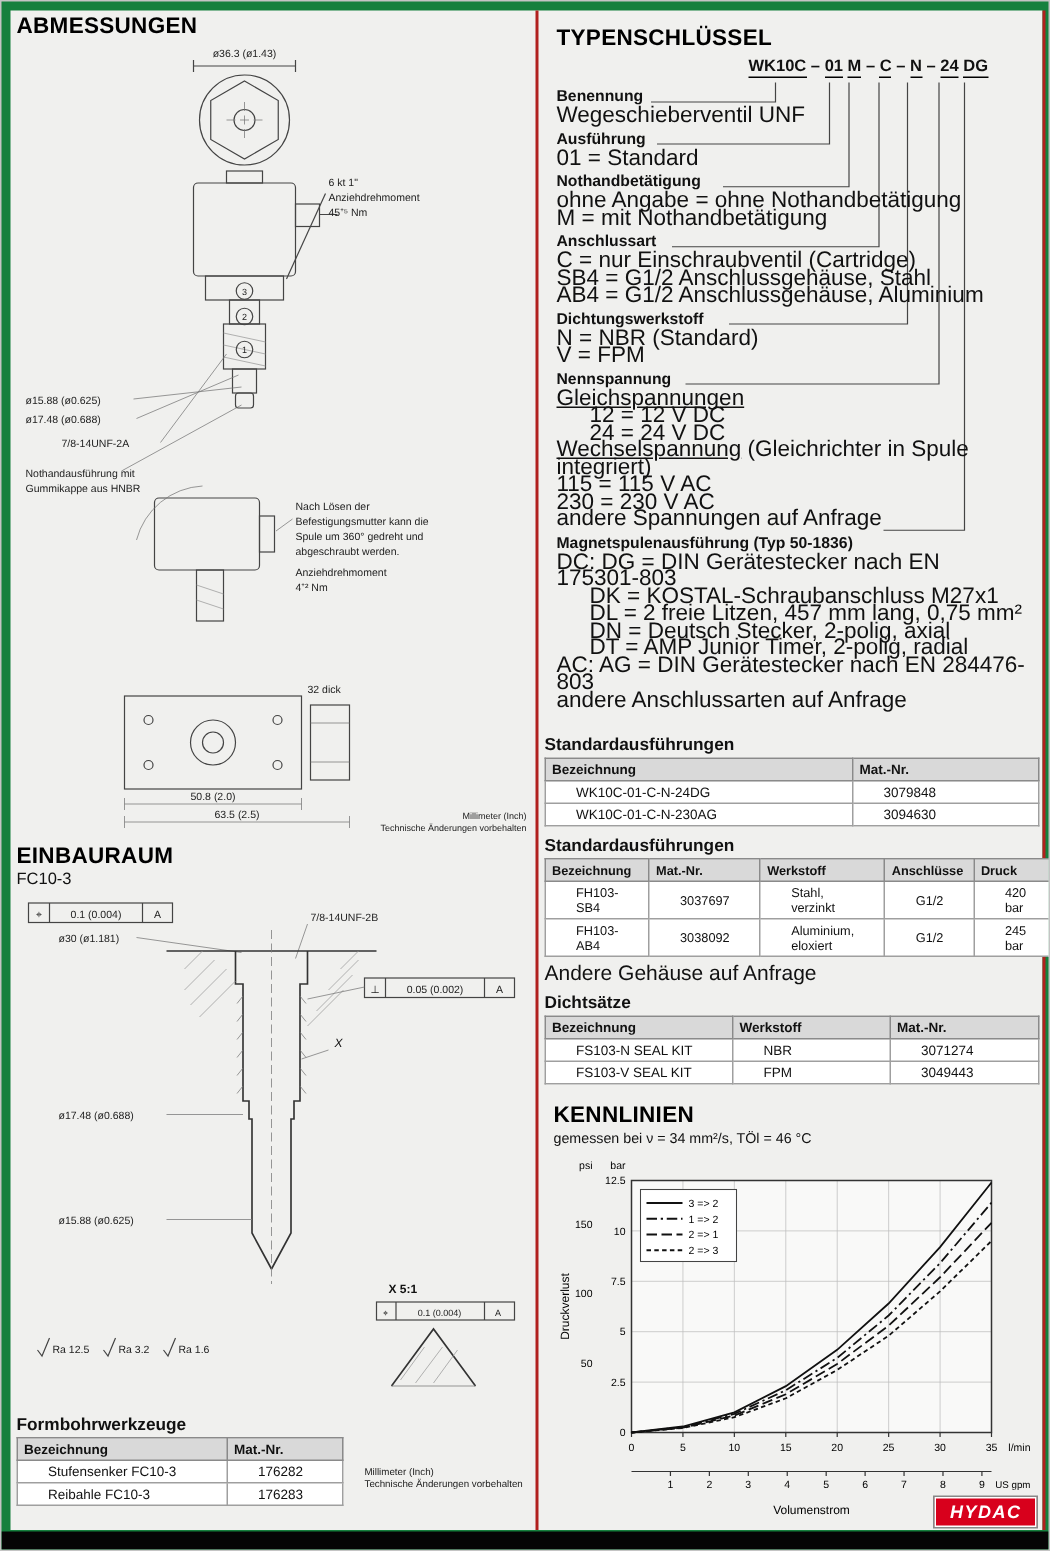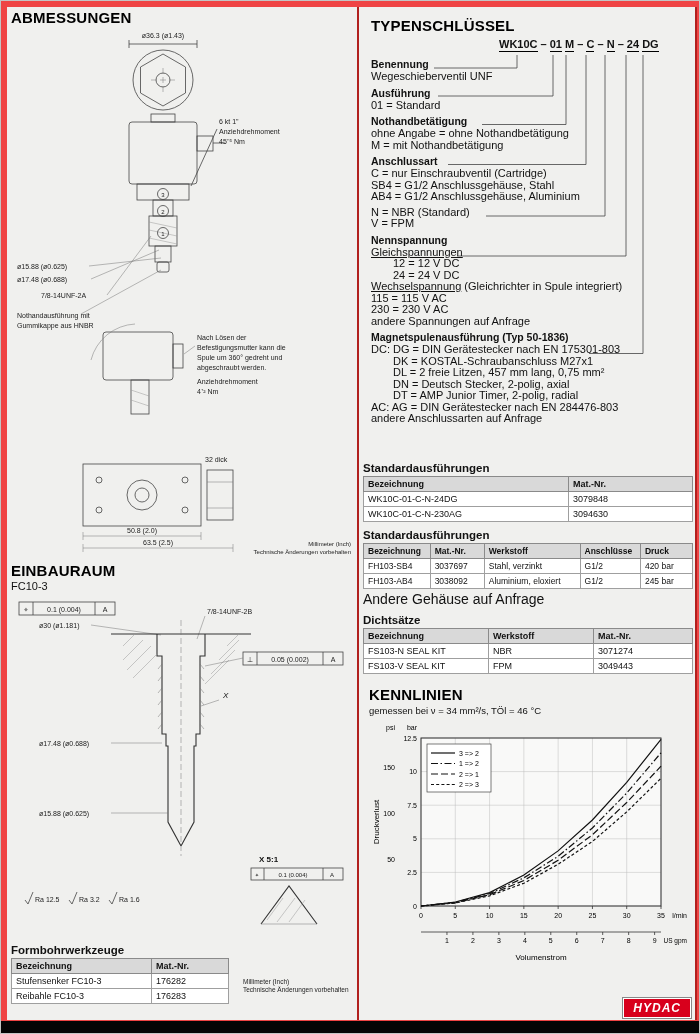--- a/index.html
+++ b/index.html
@@ -1,17 +1,17 @@
 <!DOCTYPE html>
 <html><head>
 <meta charset="utf-8">
 <style>
   *{margin:0;padding:0;box-sizing:border-box}
   body{font-family:"Liberation Sans",sans-serif;background:#fff;width:700px;color:#111}
-  .page{position:relative;width:700px;height:1034px;background:#ef4444;border:1px solid #c4c4c4;overflow:hidden}
+  .page{position:relative;width:700px;height:1034px;background:#15803d;border:1px solid #c4c4c4;overflow:hidden}
   .content-bg{position:absolute;left:6px;top:6px;width:688px;height:1013px;background:#f0f0ee}
   .h1{font-size:15px;font-weight:bold;color:#000;letter-spacing:.2px}
   .h2{font-size:11.5px;font-weight:bold;margin:7px 0 2px}
   svg{font-family:"Liberation Sans",sans-serif;display:block}
   .t6{font-size:6px;fill:#222}.t7{font-size:7px;fill:#222}
   .t8{font-size:8px;fill:#111}
   .mid{text-anchor:middle}.end{text-anchor:end}
   .ln{stroke:#444;stroke-width:.8;fill:none}
   .ln2{stroke:#333;stroke-width:1.1;fill:none}
   .thin{stroke:#777;stroke-width:.5;fill:none}
@@ -19,37 +19,37 @@
   .hatch{stroke:#999;stroke-width:.5}
   .col-left{position:absolute;left:10px;top:8px;width:345px}
   .col-right{position:absolute;left:362px;top:8px;width:330px}
   .vrule{position:absolute;top:6px;height:1013px;width:2px;background:#b1201e}
   .vrule.l{left:356px}.vrule.r{left:694px}
   .einb-sub{font-size:11px;margin:1px 0 2px}
   .mini-note{font-size:6.5px;line-height:8px;color:#222}
   
   .tbl{border-collapse:collapse;width:100%;font-size:9px;background:#fff}
   .tbl th{background:#d9d9d9;text-align:left;font-weight:bold;padding:2px 4px;border:1px solid #8a8a8a}
-  .tbl td{padding:2px 4px;border:1px solid #9f9f9f;background:#fff}
+  .tbl td{padding:2px 20px;border:1px solid #9f9f9f;background:#fff}
   .tbl-rohr{font-size:8.5px}
   .tbl-rohr th:nth-child(1){width:64px}.tbl-rohr th:nth-child(2){width:52px}
   .tbl-rohr th:nth-child(3){width:92px}.tbl-rohr th:nth-child(4){width:58px}.tbl-rohr th:nth-child(5){width:50px}
   .tbl-std th:nth-child(1){width:205px}
   .tbl-dicht th:nth-child(1){width:125px}.tbl-dicht th:nth-child(2){width:105px}
   .tbl-tools{width:218px}
   .tbl-tools th:nth-child(1){width:140px}
   .tbl-note{font-size:14px;margin-top:2px}
   
   .typ-box{position:relative;padding:8px;min-height:446px}
   .typ-code{margin-left:128px;margin-top:4px;font-weight:bold;font-size:11px;white-space:nowrap;position:relative;z-index:2}
   .code-tok{border-bottom:1.5px solid #000;padding-bottom:1px}
   .typ-sections{margin-top:8px;position:relative;z-index:2}
   .typ-section{margin-bottom:4px}
   .typ-heading{font-weight:bold;font-size:10.5px;line-height:13px}
-  .typ-line{font-size:11px;line-height:11.5px}
+  .typ-line{font-size:15px;line-height:11.5px}
   .typ-line.ind{padding-left:22px}
   .typ-line .ul{text-decoration:underline}
   .typ-connectors{position:absolute;left:0;top:0;pointer-events:none;z-index:1}
   
   .kenn-box{padding:8px 6px;margin-top:4px}
   .kenn-sub{font-size:9.5px;margin:2px 0 4px}
   
   .footer-bar{position:absolute;left:0;right:0;bottom:0;height:12px;background:#050505}
   .hydac-logo{position:absolute;right:8px;bottom:15px;background:#d8001c;color:#fff;font-weight:bold;font-style:italic;font-size:12px;letter-spacing:1px;padding:2px 9px;border:1px solid #fff;outline:1px solid #888}
 </style>
@@ -298,20 +298,21 @@
             <div class="typ-line">ohne Angabe = ohne Nothandbetätigung</div>
             <div class="typ-line">M = mit Nothandbetätigung</div>
           </div>
           <div class="typ-section">
             <div class="typ-heading">Anschlussart</div>
             <div class="typ-line">C = nur Einschraubventil (Cartridge)</div>
             <div class="typ-line">SB4 = G1/2 Anschlussgehäuse, Stahl</div>
             <div class="typ-line">AB4 = G1/2 Anschlussgehäuse, Aluminium</div>
           </div>
           <div class="typ-section">
+            <div class="typ-heading">Dichtungswerkstoff</div>
             <div class="typ-line">N = NBR (Standard)</div>
             <div class="typ-line">V = FPM</div>
           </div>
           <div class="typ-section">
             <div class="typ-heading">Nennspannung</div>
             <div class="typ-line"><span class="ul">Gleichspannungen</span></div>
             <div class="typ-line ind">12 = 12 V DC</div>
             <div class="typ-line ind">24 = 24 V DC</div>
             <div class="typ-line"><span class="ul">Wechselspannung</span> (Gleichrichter in Spule integriert)</div>
             <div class="typ-line">115 = 115 V AC</div>

